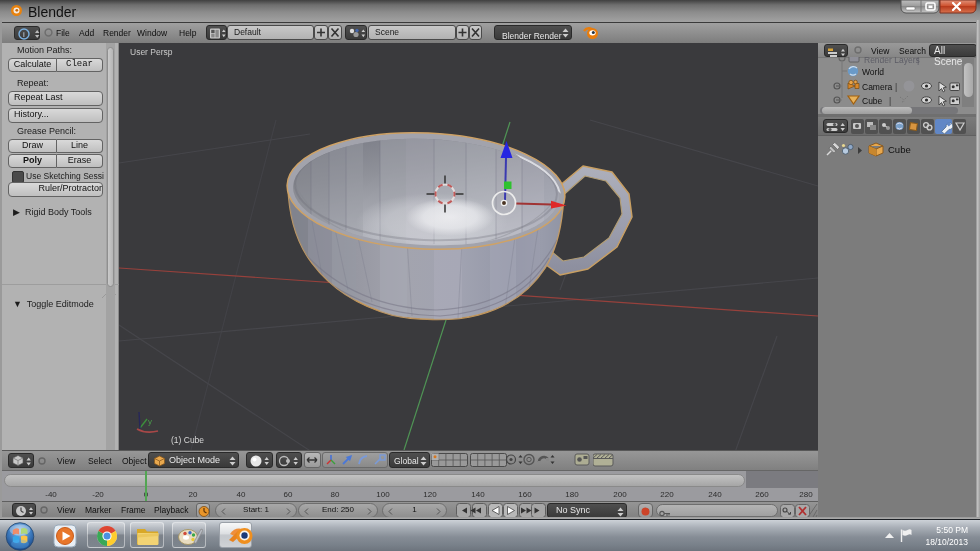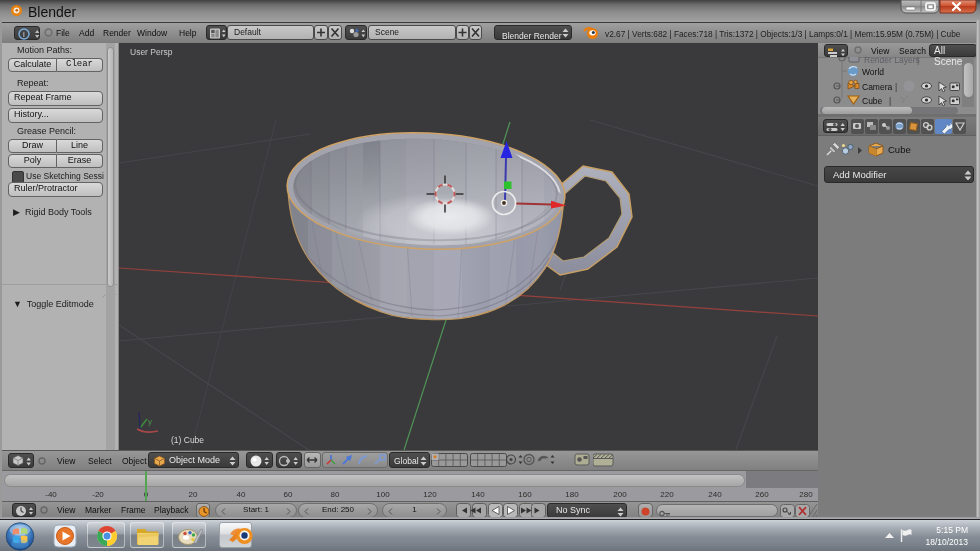--- a/index.html
+++ b/index.html
@@ -123,36 +123,35 @@
     <svg class="updn" width="7" height="10">
         <path d="M0.5,4 l3,-3.4 l3,3.4 z M0.5,6 l3,3.4 l3,-3.4 z" fill="#ccc"></path>
       </svg>
   </div>
   <svg class="abs" style="left:583px;top:25px" width="17" height="15">
     <circle cx="9.5" cy="8.5" r="5.5" fill="#e87d0d"></circle>
       <ellipse cx="9.5" cy="7.8" rx="3.2" ry="2.6" fill="#fff"></ellipse>
       <circle cx="10.3" cy="7.6" r="1.5" fill="#234"></circle>
     <path d="M1,6 Q4,2 9,4" stroke="#e87d0d" stroke-width="2.4" fill="none"></path>
   </svg>
-  <div class="menu" style="left:605px;top:29px;font-size:8.3px;color:#222;">v2.67 | Verts:682 | Faces:718 | Tris:1372 | Objects:1/3 | Lamps:0/1 | Mem:15.95M (0.75M) | Cube</div>
   <div id="shelf" class="abs"></div>
   <div class="slbl" style="left:17px;top:45px;">Motion Paths:</div>
   <div class="sbtn" style="left:8px;top:58px;width:49px;height:14px;border-radius:4px 0 0 4px;">Calculate</div>
   <div class="sbtn" style="left:57px;top:58px;width:46px;height:14px;border-radius:0 4px 4px 0;border-left:none;font-family:Liberation Mono, monospace;">Clear</div>
   <div class="slbl" style="left:17px;top:78px;">Repeat:</div>
-  <div class="sbtn" style="left:8px;top:91px;width:95px;height:15px;text-align:left;"><span style="margin-left:5px;">Repeat Frame</span></div>
+  <div class="sbtn" style="left:8px;top:91px;width:95px;height:15px;text-align:left;"><span style="margin-left:5px;">Repeat Last</span></div>
   <div class="sbtn" style="left:8px;top:108px;width:95px;height:15px;text-align:left;"><span style="margin-left:5px;">History...</span></div>
   <div class="slbl" style="left:17px;top:126px;">Grease Pencil:</div>
   <div class="sbtn" style="left:8px;top:139px;width:49px;height:14px;border-radius:4px 0 0 4px;">Draw</div>
   <div class="sbtn" style="left:57px;top:139px;width:46px;height:14px;border-radius:0 4px 4px 0;border-left:none;">Line</div>
-  <div class="sbtn" style="left:8px;top:154px;width:49px;height:14px;border-radius:4px 0 0 4px;">Poly</div>
+  <div class="sbtn" style="left:8px;top:154px;width:49px;height:14px;border-radius:4px 0 0 4px;font-weight:bold;">Poly</div>
   <div class="sbtn" style="left:57px;top:154px;width:46px;height:14px;border-radius:0 4px 4px 0;border-left:none;">Erase</div>
   <div class="abs" style="left:12px;top:171px;width:10px;height:10px;background:#4a4a4a;border:1px solid #333;border-radius:2px;"></div>
   <div class="slbl" style="left:26px;top:171px;font-size:8.5px;white-space:nowrap;">Use Sketching Sessi</div>
-  <div class="sbtn" style="left:8px;top:182px;width:95px;height:15px;text-align:left;"><span style="margin-left:5px;">Ruler/Protractor</span></div>
+  <div class="sbtn" style="left:8px;top:182px;width:95px;height:15px;text-align:right;"><span style="margin-left:5px;">Ruler/Protractor</span></div>
   <div class="slbl" style="left:13px;top:207px;">▶&nbsp; Rigid Body Tools</div>
   <svg class="abs" style="left:98px;top:286px;" width="18" height="14">
       <path d="M4,12 l10,-10 M9,12 l7,-7 M14,12 l4,-4" stroke="#9a9a9a" stroke-width="1"></path>
     </svg>
   <div class="slbl" style="left:13px;top:299px;">▼&nbsp; Toggle Editmode</div>
   <div class="abs" style="left:0px;top:284px;width:119px;height:1px;background:#9d9d9d;"></div>
   <div class="abs" style="left:106px;top:43px;width:9px;height:407px;background:#a3a3a3;"></div>
   <div class="abs" style="left:107px;top:47px;width:7px;height:240px;background:linear-gradient(90deg,#cacaca,#b5b5b5);border-radius:4px;border:1px solid #8f8f8f;box-sizing:border-box;"></div>
   <div id="vp" class="abs"></div>
   <svg class="abs" style="left:119px;top:43px;" width="699" height="407" viewBox="119 43 699 407">
@@ -443,27 +442,20 @@
         <circle cx="8.5" cy="4" r="2.6" fill="#8fa8c8" stroke="#456" stroke-width=".8"></circle>
         <circle cx="1.5" cy="2.5" r="1.6" fill="#e8d890"></circle>
       </g>
     <path d="M34,7 l4,3.5 l-4,3.5 z" fill="#3c3c3c"></path>
     <g transform="translate(44,2)">
         <path d="M1,4 L8,1 L15,4 L15,11 L8,14 L1,11 Z M1,4 L8,7 L15,4 M8,7 L8,14" fill="#e8a84e" stroke="#8a5a20" stroke-width="1"></path>
         <path d="M1,4 L8,7 L8,14 L1,11 Z" fill="#c8872e"></path>
       </g>
     <text x="64" y="13" font-size="9.5" fill="#111" font-family="Liberation Sans">Cube</text>
   </svg>
-  <div class="dkbtn" style="left:824px;top:166px;width:150px;height:17px;font-size:9.5px;background:linear-gradient(#474747,#3a3a3a);">
-    <span style="position:absolute;left:8px;top:2px;">Add Modifier</span>
-    <svg class="updn" style="top:3px;" width="8" height="11">
-        <path d="M0.5,4.5 l3.5,-4 l3.5,4 z M0.5,6.5 l3.5,4 l-3.5,-4 z" fill="#ccc"></path>
-        <path d="M0.5,6.5 l3.5,4 l3.5,-4 z" fill="#ccc"></path>
-      </svg>
-  </div>
   <div id="vphdr" class="abs"></div>
   <div class="dkbtn" style="left:8px;top:453px;width:26px;height:15px;">
     <svg width="26" height="15">
         <path d="M4,4 l5,-2.5 l5,2.5 l0,5 l-5,2.5 l-5,-2.5 z" fill="#c8c8c8" stroke="#555" stroke-width=".6"></path>
         <path d="M4,4 l5,2.5 l5,-2.5 M9,6.5 v5" stroke="#777" stroke-width=".8" fill="none"></path>
     <path d="M17.5,6.5 l2.2,-3 l2.2,3 z M17.5,8.5 l2.2,3 l2.2,-3 z" fill="#ccc"></path>
       </svg>
   </div>
   <svg class="abs" style="left:38px;top:457px" width="9" height="9">
       <circle cx="4" cy="4" r="3" fill="none" stroke="#666" stroke-width="1.4"></circle>
@@ -738,15 +730,15 @@
     <circle cx="16.5" cy="11.5" r="5" fill="#f8f4ee"></circle>
     <circle cx="16.5" cy="11.5" r="3.2" fill="#1b3a7a"></circle>
   </svg>
   <svg class="abs" style="left:884px;top:532px" width="11" height="7">
       <path d="M1,6 L5.5,1 L10,6 Z" fill="#f0f0f0"></path>
     </svg>
   <svg class="abs" style="left:899px;top:528px" width="14" height="15">
     <path d="M2.5,1.5 V14" stroke="#f0f0f0" stroke-width="1.4"></path>
     <path d="M3.5,2 Q6,3.5 8.5,2 Q11,0.5 12.5,2 V7 Q11,5.5 8.5,7 Q6,8.5 3.5,7 Z" fill="#f0f0f0"></path>
   </svg>
-  <div class="abs" style="left:918px;top:525px;width:50px;height:11px;font-size:8.5px;color:#fff;text-align:right;">5:15 PM</div>
+  <div class="abs" style="left:918px;top:525px;width:50px;height:11px;font-size:8.5px;color:#fff;text-align:right;">5:50 PM</div>
   <div class="abs" style="left:912px;top:537px;width:56px;height:11px;font-size:8.5px;color:#fff;text-align:right;">18/10/2013</div>
 </div>
 
 </body></html>

